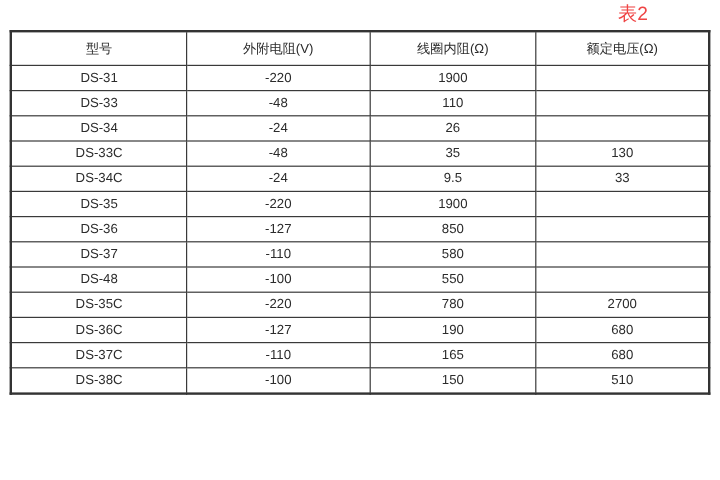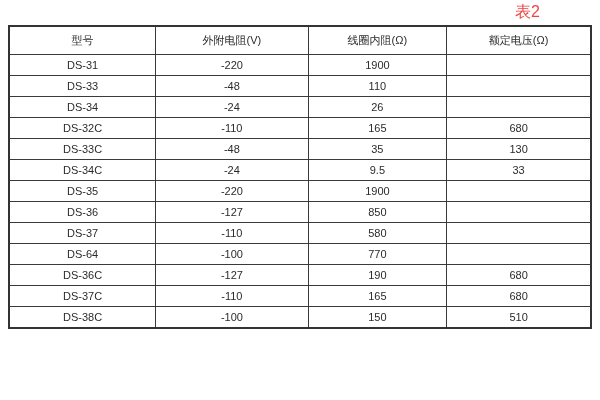--- a/index.html
+++ b/index.html
@@ -79,26 +79,20 @@
         <td>110</td>
         <td></td>
       </tr>
       <tr>
         <td>DS-34</td>
         <td>-24</td>
         <td>26</td>
         <td></td>
       </tr>
       <tr>
-        <td>DS-32C</td>
-        <td>-110</td>
-        <td>165</td>
-        <td>680</td>
-      </tr>
-      <tr>
         <td>DS-33C</td>
         <td>-48</td>
         <td>35</td>
         <td>130</td>
       </tr>
       <tr>
         <td>DS-34C</td>
         <td>-24</td>
         <td>9.5</td>
         <td>33</td>
@@ -115,24 +109,30 @@
         <td>850</td>
         <td></td>
       </tr>
       <tr>
         <td>DS-37</td>
         <td>-110</td>
         <td>580</td>
         <td></td>
       </tr>
       <tr>
-        <td>DS-64</td>
+        <td>DS-48</td>
         <td>-100</td>
-        <td>770</td>
+        <td>550</td>
         <td></td>
+      </tr>
+      <tr>
+        <td>DS-35C</td>
+        <td>-220</td>
+        <td>780</td>
+        <td>2700</td>
       </tr>
       <tr>
         <td>DS-36C</td>
         <td>-127</td>
         <td>190</td>
         <td>680</td>
       </tr>
       <tr>
         <td>DS-37C</td>
         <td>-110</td>

